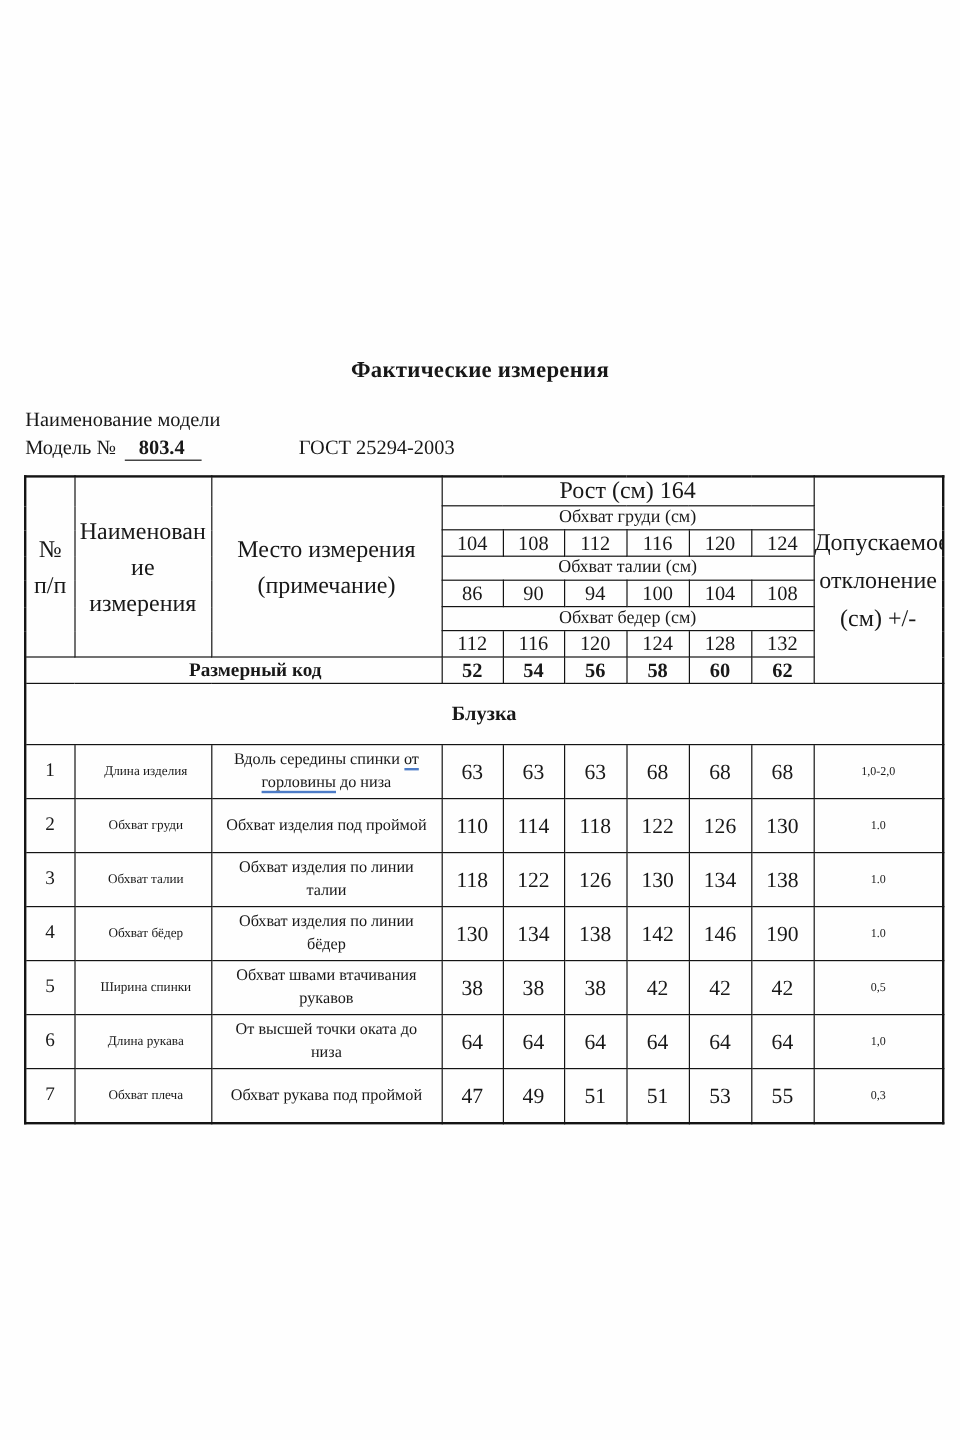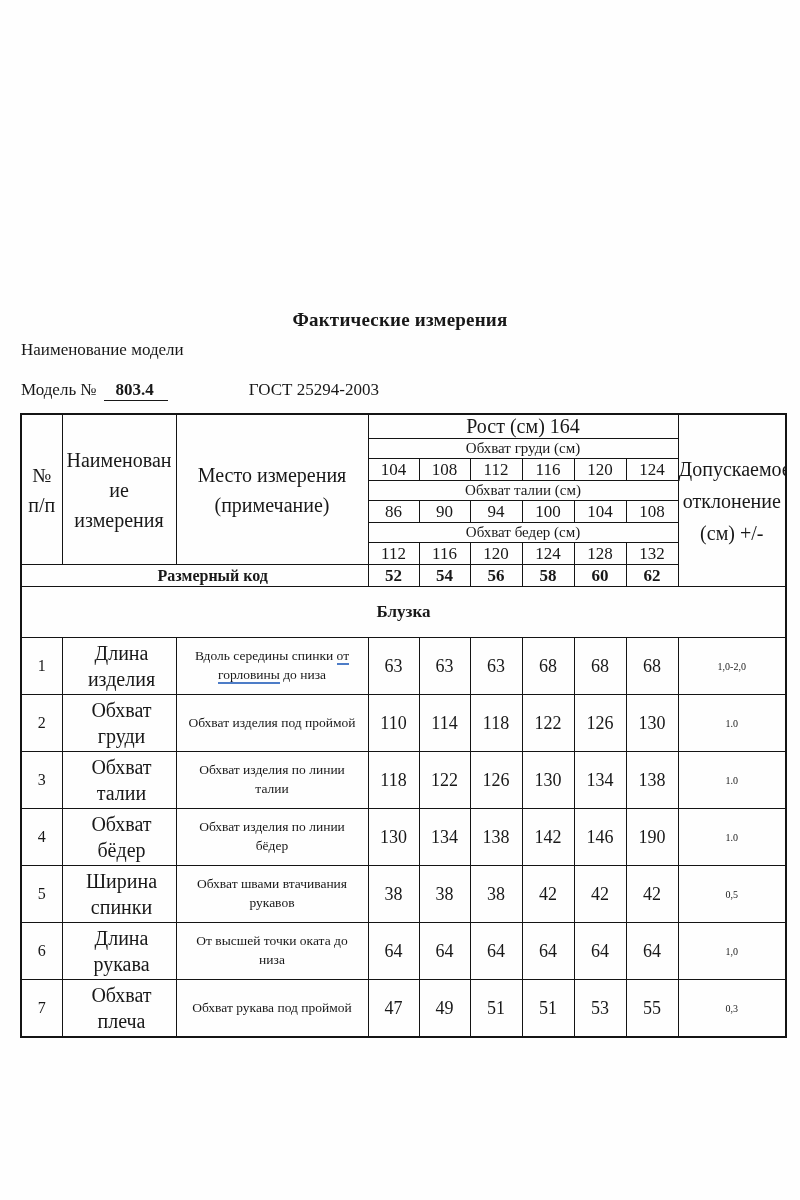--- a/index.html
+++ b/index.html
@@ -4,35 +4,35 @@
 <style>
   html, body { margin: 0; padding: 0; }
   body {
     width: 800px; height: 1200px;
     background: #fefefe;
     color: #181818;
     font-family: "Liberation Serif", "DejaVu Serif", serif;
     position: relative;
     overflow: hidden;
   }
-  .doc { position: absolute; top: 16px; left: 0; width: 800px; }
+  .doc { position: absolute; top: 5px; left: 0; width: 800px; }
 
   .title {
     margin: 293px 0 0 0;
     text-align: center;
     font-size: 19px;
     font-weight: bold;
     letter-spacing: 0.2px;
   }
   .model-name-label {
-    margin: 9px 0 0 21px;
+    margin: 20px 0 0 21px;
     font-size: 17px;
   }
   .model-line {
-    margin: 20px 0 0 21px;
+    margin: 3px 0 0 21px;
     font-size: 17px;
     white-space: nowrap;
   }
   .model-no {
     font-weight: bold;
     border-bottom: 1.6px solid #181818;
     padding: 0 14px 1px 12px;
     margin-left: 7px;
   }
   .gost { margin-left: 81px; }
@@ -70,21 +70,21 @@
     font-weight: bold;
     vertical-align: bottom;
     padding-bottom: 7px;
   }
 
   
   .m-row td { height: 40px; }
   .c-num  { font-size: 16px; }
   .c-name {
     text-align: right;
-    font-size: 20px;
+    font-size: 11px;
     line-height: 1.3;
     padding: 2px 4px 2px 9px !important;
   }
   .c-place {
     text-align: left;
     font-size: 13.5px;
     line-height: 1.4;
     padding: 2px 7px !important;
   }
   .c-val { font-size: 18px; }

